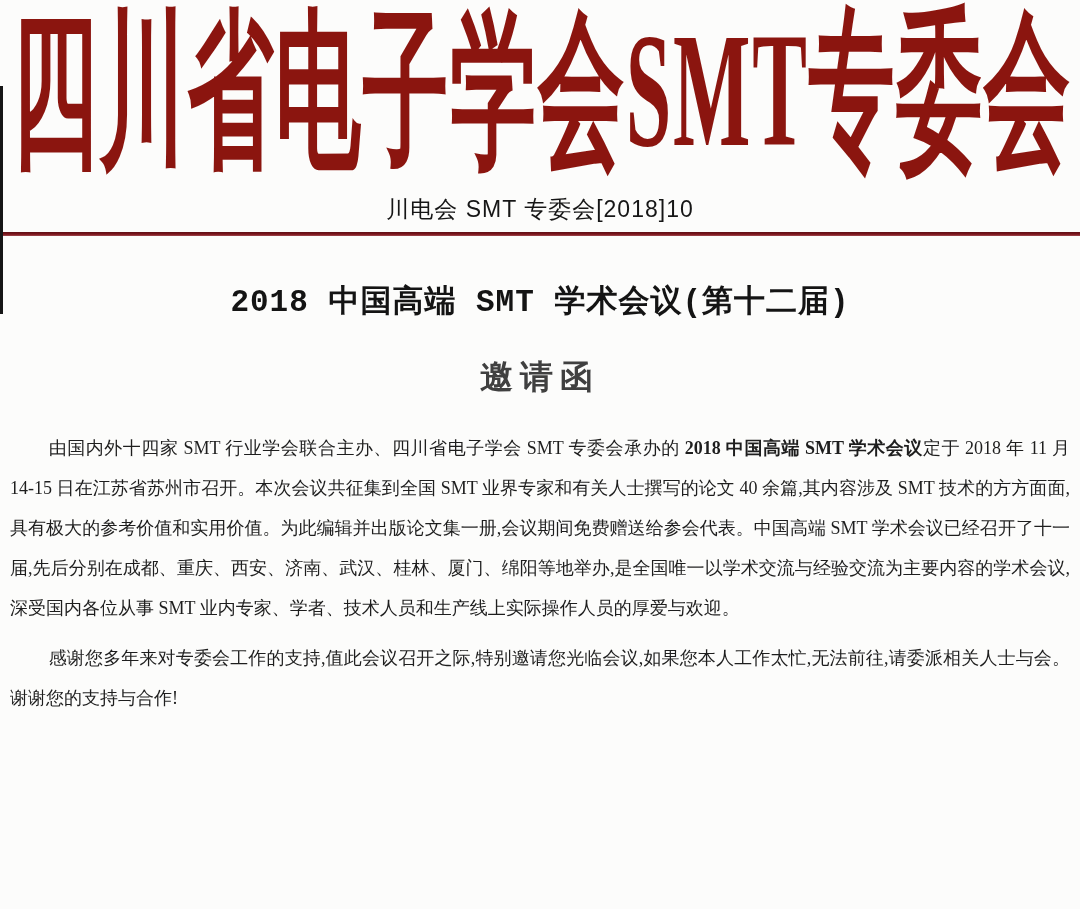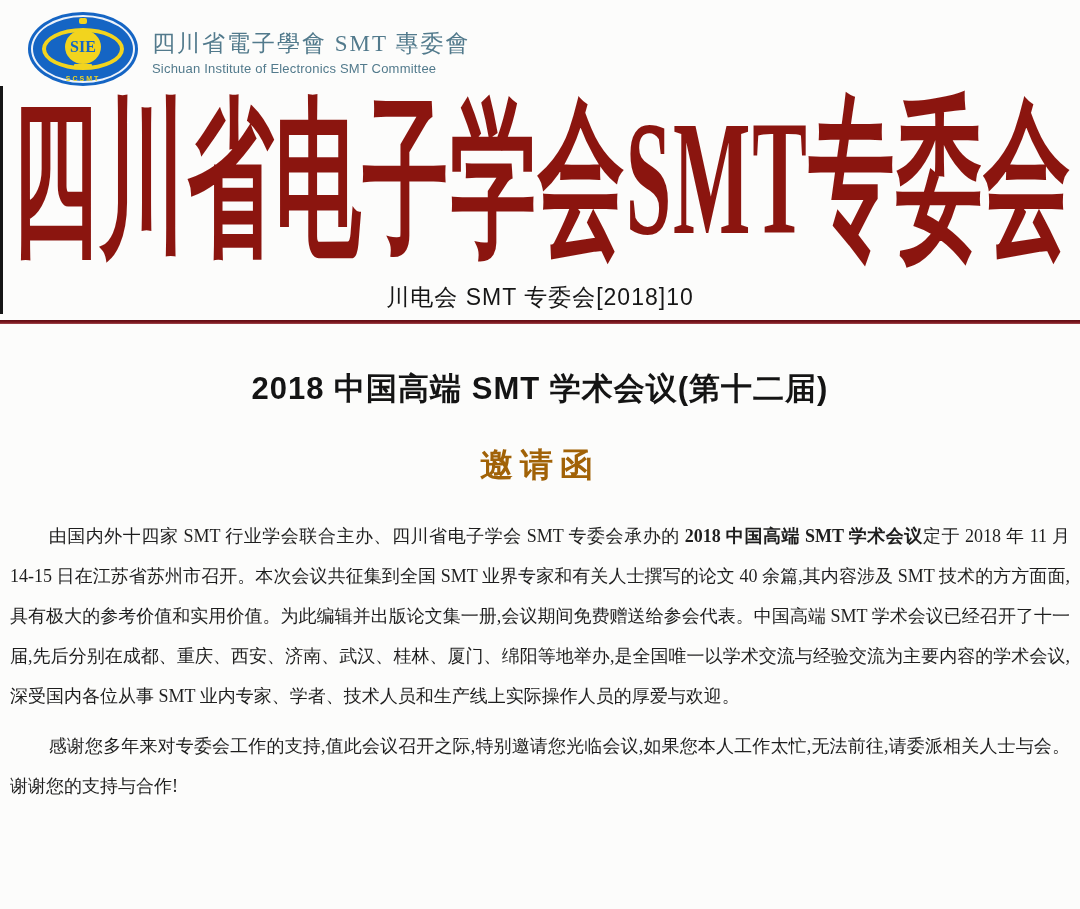--- a/index.html
+++ b/index.html
@@ -104,62 +104,47 @@
     margin-top:10px;
   }
   .rule{
     margin-top:7px;height:4px;width:100%;
     background:linear-gradient(to bottom,#5e0f14,var(--divider) 55%,#a04a50);
   }
 
   
   .doc-title{
     margin-top:44px;text-align:center;
-    font-family:Liberation Sans, sans-serif;
+    font-family:Liberation Mono, monospace;
     font-size:31px;font-weight:bold;color:#141414;letter-spacing:1px;
   }
   .doc-subtitle{
     margin-top:33px;text-align:center;
     font-family:"Liberation Sans","DejaVu Sans",sans-serif;
-    font-size:33px;font-weight:600;color:#a16207;letter-spacing:7px;
+    font-size:33px;font-weight:600;color:#404040;letter-spacing:7px;
   }
   .body-text{
     margin-top:28px;
     padding:0 10px;
   }
   .body-text p{
     font-family:"Liberation Serif","DejaVu Serif",serif;
     font-size:18px;line-height:40px;
     text-align:justify;
     text-indent:2.15em;
     color:var(--ink);
     margin-bottom:10px;
   }
   .body-text .bold{font-weight:bold;}
 </style>
 </head>
 <body>
 
 <div class="page">
 
-  <div class="header">
-    <div class="logo">
-      <div class="logo-outer"></div>
-      <div class="logo-ring"></div>
-      <div class="logo-orbit"></div>
-      <div class="logo-finial"></div>
-      <div class="logo-core">SIE</div>
-      <div class="logo-base"></div>
-      <div class="logo-footer">SCSMT</div>
-    </div>
-    <div class="org-block">
-      <div class="org-cn">四川省電子學會 SMT 專委會</div>
-      <div class="org-en">Sichuan Institute of Electronics SMT Committee</div>
-    </div>
-  </div>
 
   <div class="masthead">
       <span class="mast-char">四</span>
       <span class="mast-char">川</span>
       <span class="mast-char">省</span>
       <span class="mast-char">电</span>
       <span class="mast-char">子</span>
       <span class="mast-char">学</span>
       <span class="mast-char">会</span>
       <span class="mast-char latin">S</span>

